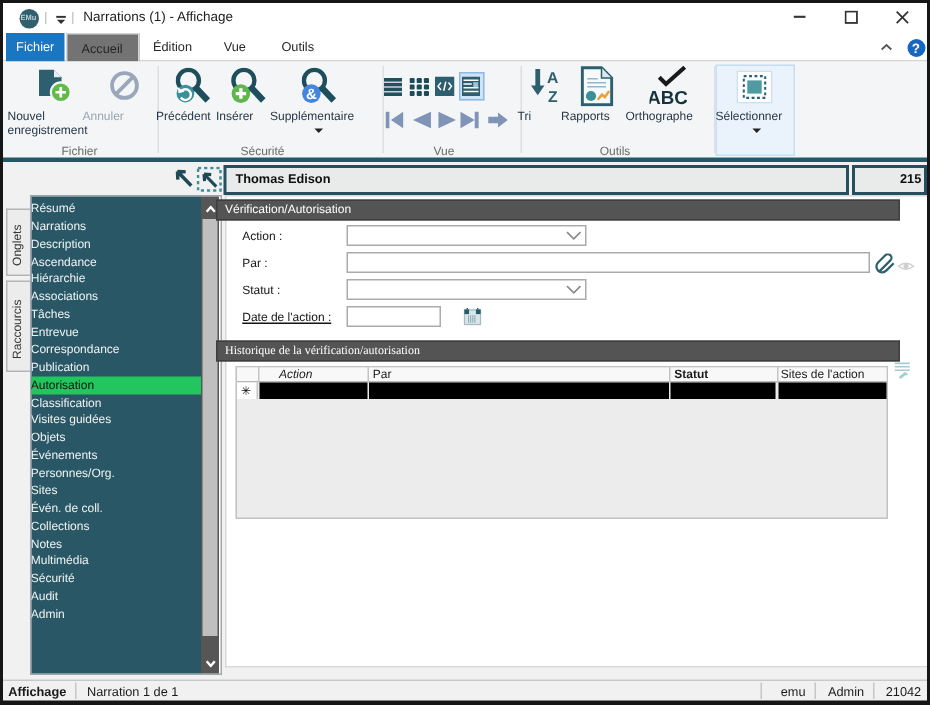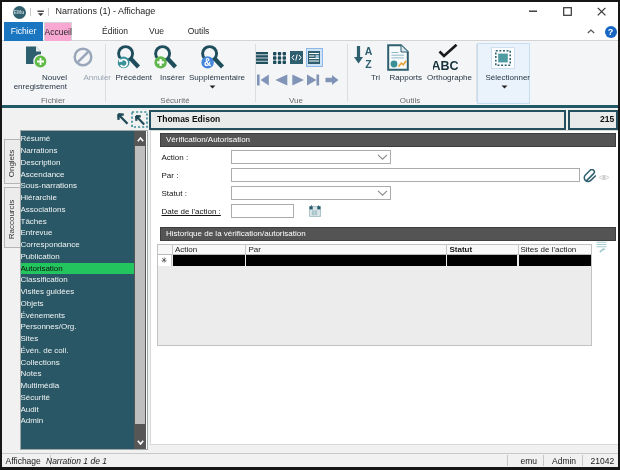--- a/index.html
+++ b/index.html
@@ -3,27 +3,27 @@
 <meta charset="utf-8">
 <style>
 * { margin:0; padding:0; box-sizing:border-box; }
 html,body { width:620px; height:470px; overflow:hidden; }
 body { font-family:"Liberation Sans", sans-serif; background:#fff; position:relative; }
 div, span, svg { position:absolute; }
 .frame { left:0; top:0; width:620px; height:470px; border:2px solid #161616; border-bottom-width:3px; z-index:99; pointer-events:none; }
 .tsep { top:7.5px; width:1px; height:8px; background:#c9c9c9; }
 .tab { top:22px; height:19px; font-size:8.5px; line-height:19px; text-align:center; color:#262626; }
 .glabel { top:95.5px; height:10px; font-size:8px; color:#6a6a6a; text-align:center; }
-.blabel { font-size:8px; color:#273745; text-align:right; white-space:nowrap; }
+.blabel { font-size:8px; color:#273745; text-align:left; white-space:nowrap; }
 .rdiv { top:44px; width:1px; height:58px; background:#dcdee0; }
 .sitem { position:static; height:11.75px; line-height:11.75px; font-size:8px; color:#eef3f3; white-space:nowrap; overflow:hidden; }
 .sitem.sel { background:#22c55e; color:#111; }
 .vtab { left:4px; width:15.5px; background:#ececec; border:1px solid #b5b5b5; border-right:none; }
 .vtab span { transform:rotate(270deg); transform-origin:center; font-size:8px; color:#333; white-space:nowrap; position:absolute; }
-.sechdr { left:160px; width:455.5px; height:14px; background:#545454; border:1px solid #3e3e3e; color:#fff; font-size:8px; line-height:12.5px; padding-left:5px; }
+.sechdr { left:144px; width:455.5px; height:14px; background:#545454; border:1px solid #3e3e3e; color:#fff; font-size:8px; line-height:12.5px; padding-left:5px; }
 .flabel { left:161.5px; font-size:8px; color:#141414; white-space:nowrap; }
 .field { background:#fff; border:1px solid #ababab; }
 .gh { top:244px; height:10.5px; font-size:8px; color:#1a1a1a; }
 .blk { top:254.5px; height:11.5px; background:#000; }
 .ssep { top:455px; width:1px; height:11px; background:#c6c6c6; }
 .stxt { top:456px; font-size:8.5px; color:#1a1a1a; white-space:nowrap; }
 </style>
 </head>
 <body>
 
@@ -41,21 +41,21 @@
   </svg>
 <svg style="left:562.5px; top:7px;" width="10" height="10" viewBox="0 0 10 10">
     <rect x="0.7" y="0.7" width="7.6" height="7.6" fill="none" stroke="#333" stroke-width="1.2"></rect>
   </svg>
 <svg style="left:596.5px; top:7px;" width="10" height="10" viewBox="0 0 10 10">
     <path d="M0.8 0.8 L8.4 8.4 M8.4 0.8 L0.8 8.4" stroke="#333" stroke-width="1.2"></path>
   </svg>
 
 <div style="left:2px; top:22px; width:616px; height:19px; background:#fff; border-bottom:1px solid #d4d4d4;"></div>
 <div class="tab" style="left:4px; width:39px; background:#1b76c2; color:#fff;">Fichier</div>
-<div class="tab" style="left:43.5px; width:28px; background:#f9a8d4; border:1px solid #d4d4d4; border-bottom:1px solid #fff; height:20px;">Accueil</div>
+<div class="tab" style="left:43.5px; width:49px; background:#737373; border:1px solid #d4d4d4; border-bottom:1px solid #fff; height:20px;">Accueil</div>
 <div class="tab" style="left:95px; width:40px;">Édition</div>
 <div class="tab" style="left:141px; width:31px;">Vue</div>
 <div class="tab" style="left:180px; width:37px;">Outils</div>
 <svg style="left:587px; top:28.5px;" width="8" height="5" viewBox="0 0 8 5">
     <path d="M0.8 4 L4 1 L7.2 4" stroke="#555" stroke-width="1.2" fill="none"></path>
   </svg>
 <div style="left:604.5px; top:26px; width:12px; height:12px; border-radius:50%; background:#1766c4; color:#fff; font-size:9px; font-weight:bold; text-align:center; line-height:12px;">?</div>
 
 <div style="left:2px; top:41px; width:616px; height:64px; background:#f4f5f7;"></div>
 <div style="left:2px; top:105px; width:616px; height:3px; background:#225966;"></div>
@@ -208,21 +208,20 @@
 <div class="vtab" style="top:186.5px; height:61.5px;">
     <span style="left:-13px; top:27px;">Raccourcis</span>
   </div>
 <div style="left:19.5px; top:130px; width:128px; height:320px; background:#fff; border:1px solid #9fa7a9;"></div>
 <div style="left:20.5px; top:131px; width:113.2px; height:318px; background:#2a5765;"></div>
 <div style="left:20.5px; top:133.3px; width:113.2px;">
   <div class="sitem">Résumé</div>
   <div class="sitem">Narrations</div>
   <div class="sitem">Description</div>
   <div class="sitem">Ascendance</div>
-  <div class="sitem">Sous-narrations</div>
   <div class="sitem">Hiérarchie</div>
   <div class="sitem">Associations</div>
   <div class="sitem">Tâches</div>
   <div class="sitem">Entrevue</div>
   <div class="sitem">Correspondance</div>
   <div class="sitem">Publication</div>
   <div class="sitem sel">Autorisation</div>
   <div class="sitem">Classification</div>
   <div class="sitem">Visites guidées</div>
   <div class="sitem">Objets</div>
@@ -269,48 +268,48 @@
   </svg>
 <span class="flabel" style="top:206.5px;text-decoration:underline;">Date de l'action :</span>
 <div class="field" style="left:231px; top:203.5px; width:62.5px; height:14.5px;"></div>
 <svg style="left:309px; top:204.5px;" width="12" height="12" viewBox="0 0 12 12">
   <rect x="0.6" y="1.6" width="10.8" height="9.8" fill="#d9e5e9" stroke="#a3bcc4" stroke-width="0.9"></rect>
   <rect x="0.6" y="1.3" width="3.1" height="3.1" fill="#265b6b"></rect>
   <rect x="8.3" y="1.3" width="3.1" height="3.1" fill="#265b6b"></rect>
   <path d="M4.8 5.2 V10.2 M6.2 5.2 V10.2 M7.6 5.2 V10.2 M3.4 5.2 V10.2" stroke="#8aacb6" stroke-width="0.7"></path>
   <path d="M2.5 1.2 V0.4 M9.5 1.2 V0.4" stroke="#265b6b" stroke-width="1"></path>
 </svg>
-<div class="sechdr" style="top:227px;">Historique de la vérification/autorisation</div>
+<div class="sechdr" style="top:227px;font-family:Liberation Serif, serif;">Historique de la vérification/autorisation</div>
 
 <div style="left:156.5px; top:243.5px; width:435.5px; height:102.5px; background:#ececec; border:1px solid #c2c2c2;"></div>
 <div style="left:157.5px; top:244.5px; width:433.5px; height:9px; background:#f8f8f8;"></div>
 <div style="left:157.5px; top:253.5px; width:433.5px; height:1px; background:#b8b8b8;"></div>
 <div class="gh" style="left:171.5px; width:1px; background:#c6c6c6; height:10.5px;"></div>
 <div class="gh" style="left:245px; width:1px; background:#c6c6c6; height:10.5px;"></div>
 <div class="gh" style="left:446px; width:1px; background:#c6c6c6; height:10.5px;"></div>
 <div class="gh" style="left:517.5px; width:1px; background:#c6c6c6; height:10.5px;"></div>
-<span class="gh" style="left:175px; top:245px;">Action</span>
+<span class="gh" style="left:186px; top:245px;font-style:italic;">Action</span>
 <span class="gh" style="left:248.5px; top:245px;">Par</span>
 <span class="gh" style="left:449.5px; top:245px;font-weight:bold;">Statut</span>
 <span class="gh" style="left:520.5px; top:245px;">Sites de l'action</span>
 <div style="left:157.5px; top:254.5px; width:14px; height:11px; background:#fff; border-right:1px solid #c6c6c6; font-size:8px; color:#111; text-align:center; line-height:11px;">✳</div>
 <div class="blk" style="left:172.5px; top:254.5px; width:72.5px; height:11px;"></div>
 <div class="blk" style="left:246px; top:254.5px; width:199.5px; height:11px;"></div>
 <div class="blk" style="left:447px; top:254.5px; width:70px; height:11px;"></div>
 <div class="blk" style="left:518.5px; top:254.5px; width:72.5px; height:11px;"></div>
 <svg style="left:595.5px; top:241px;" width="11" height="12" viewBox="0 0 11 12">
   <path d="M0.5 1.2 H10.5 M0.5 3.5 H10.5 M0.5 5.8 H10.5" stroke="#a5cbd1" stroke-width="1.1"></path>
   <path d="M3.8 11 L8 7.6" stroke="#a5cbd1" stroke-width="1.8"></path>
   <path d="M8.6 7.2 L9.3 9 L7.6 9.3 Z" fill="#a5cbd1"></path>
 </svg>
 
 <div style="left:2px; top:452.5px; width:616px; height:15.5px; background:#f1f1f1; border-top:1px solid #c8c8c8;"></div>
-<span class="stxt" style="left:5.5px;">Affichage</span>
+<span class="stxt" style="left:5.5px;font-weight:bold;">Affichage</span>
 <div class="ssep" style="left:50px;"></div>
-<span class="stxt" style="left:46px;font-style:italic;">Narration 1 de 1</span>
+<span class="stxt" style="left:58px;">Narration 1 de 1</span>
 <div class="ssep" style="left:507px;"></div>
 <span class="stxt" style="left:520.5px;">emu</span>
 <div class="ssep" style="left:543px;"></div>
 <span class="stxt" style="left:552px;">Admin</span>
 <div class="ssep" style="left:581.5px;"></div>
 <span class="stxt" style="left:590.5px;">21042</span>
 
 <div class="frame"></div>
 
 </body></html>

